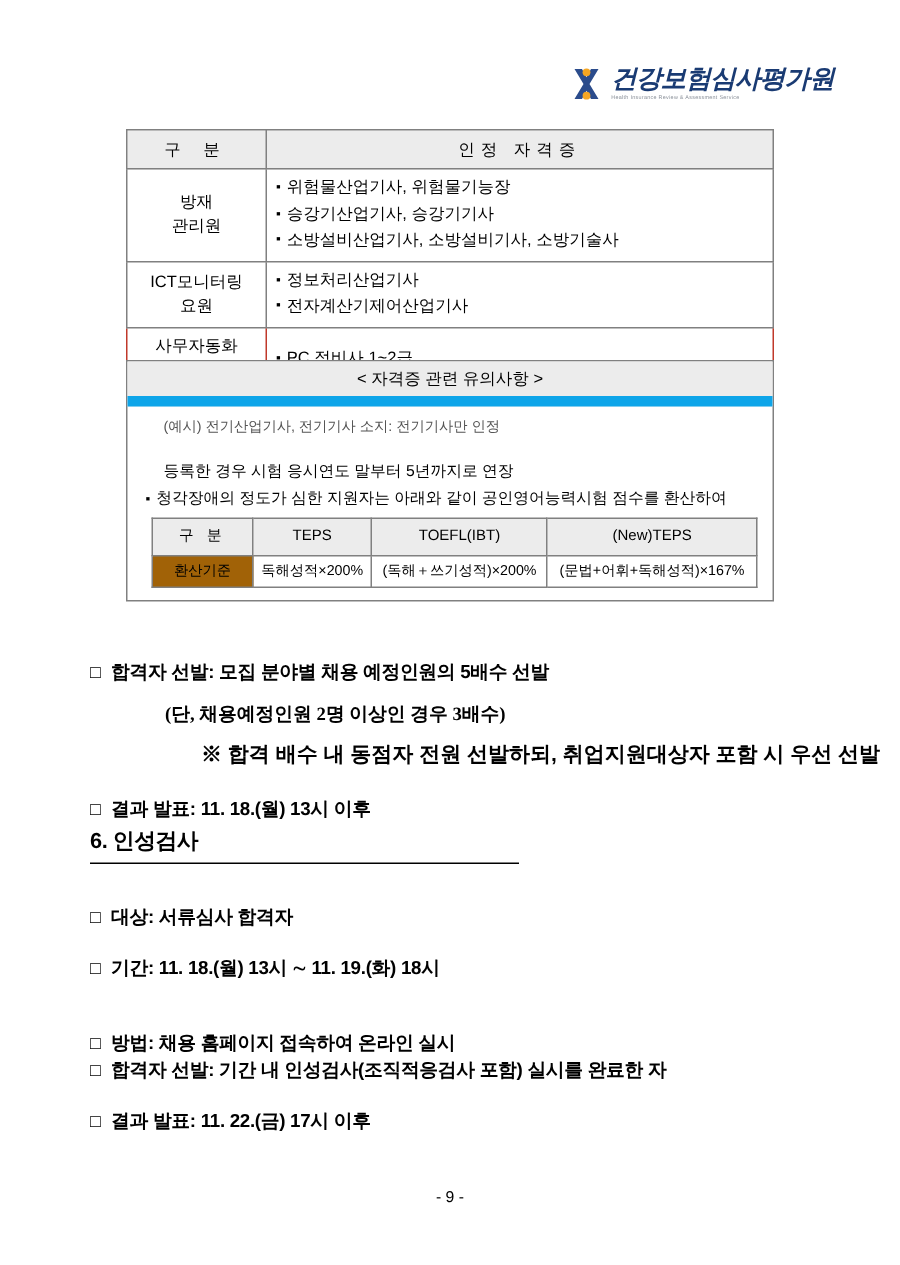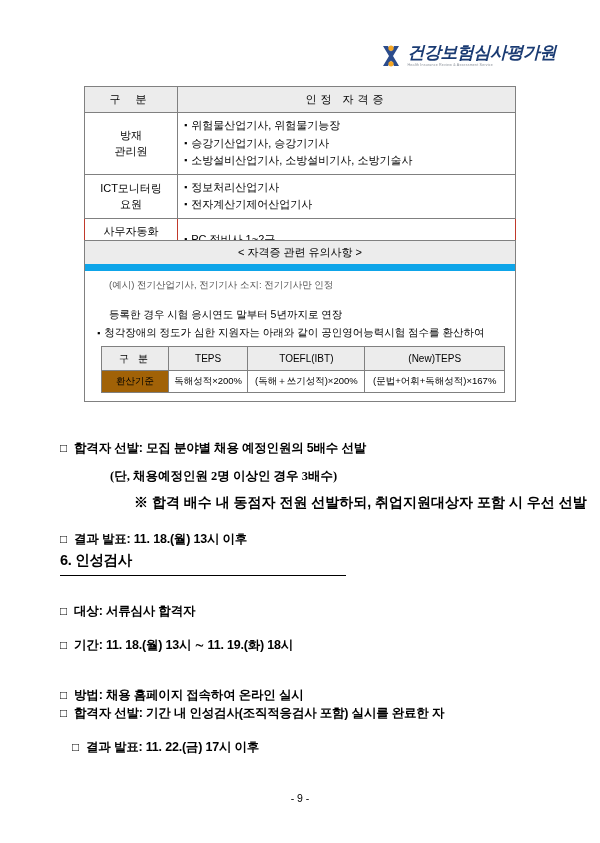--- a/index.html
+++ b/index.html
@@ -314,19 +314,19 @@
   <div class="line chk" style="left:60px; top:531px;">결과 발표: 11. 18.(월) 13시 이후</div>
 
   <div class="section-head">
     <span>6. 인성검사</span>
   </div>
 
   <div class="line chk" style="left:60px; top:603px;">대상: 서류심사 합격자</div>
   <div class="line chk" style="left:60px; top:637px;">기간: 11. 18.(월) 13시 ∼ 11. 19.(화) 18시</div>
   <div class="line chk" style="left:60px; top:663px;margin-top:24px;">방법: 채용 홈페이지 접속하여 온라인 실시</div>
   <div class="line chk" style="left:60px; top:705px;">합격자 선발: 기간 내 인성검사(조직적응검사 포함) 실시를 완료한 자</div>
-  <div class="line chk" style="left:72px; top:739px;">결과 발표: 11. 22.(금) 17시 이후</div>
+  <div class="line chk" style="left:60px; top:739px;">결과 발표: 11. 22.(금) 17시 이후</div>
 
   <div class="footer">
     <span>- 9 -</span>
   </div>
 
 </div>
 
 </body></html>

